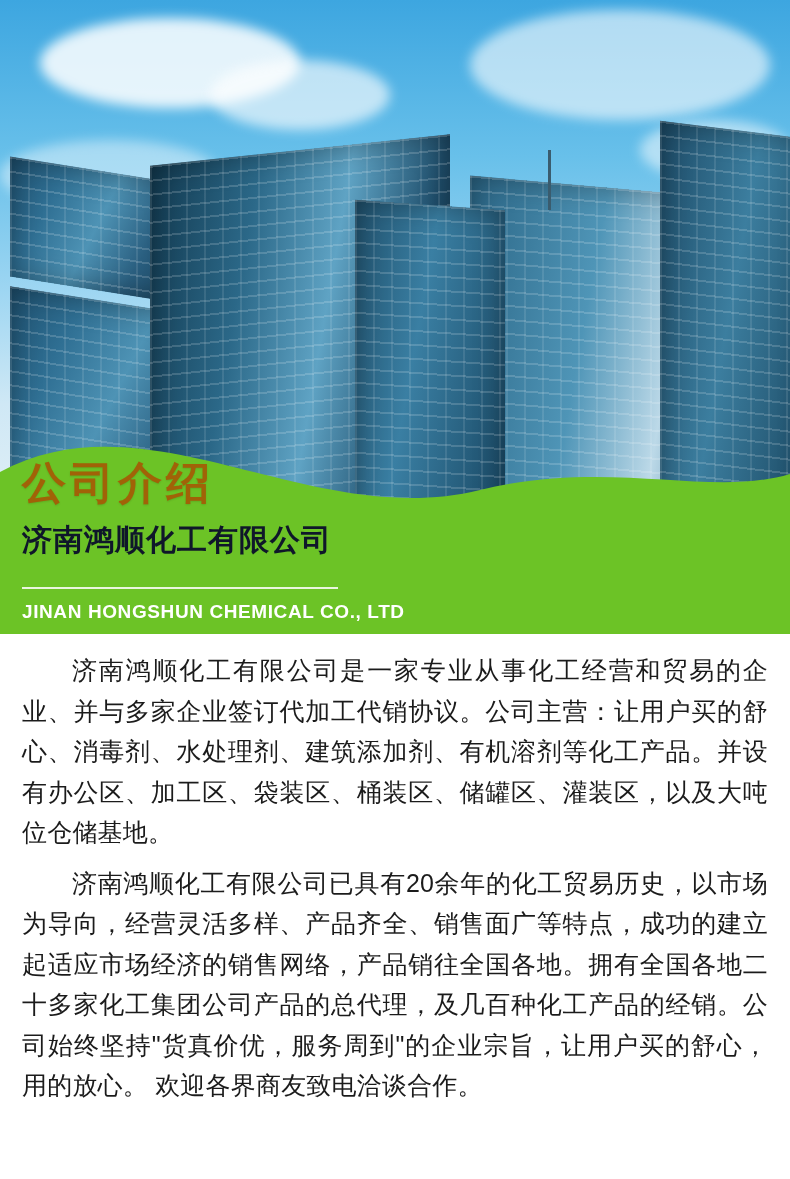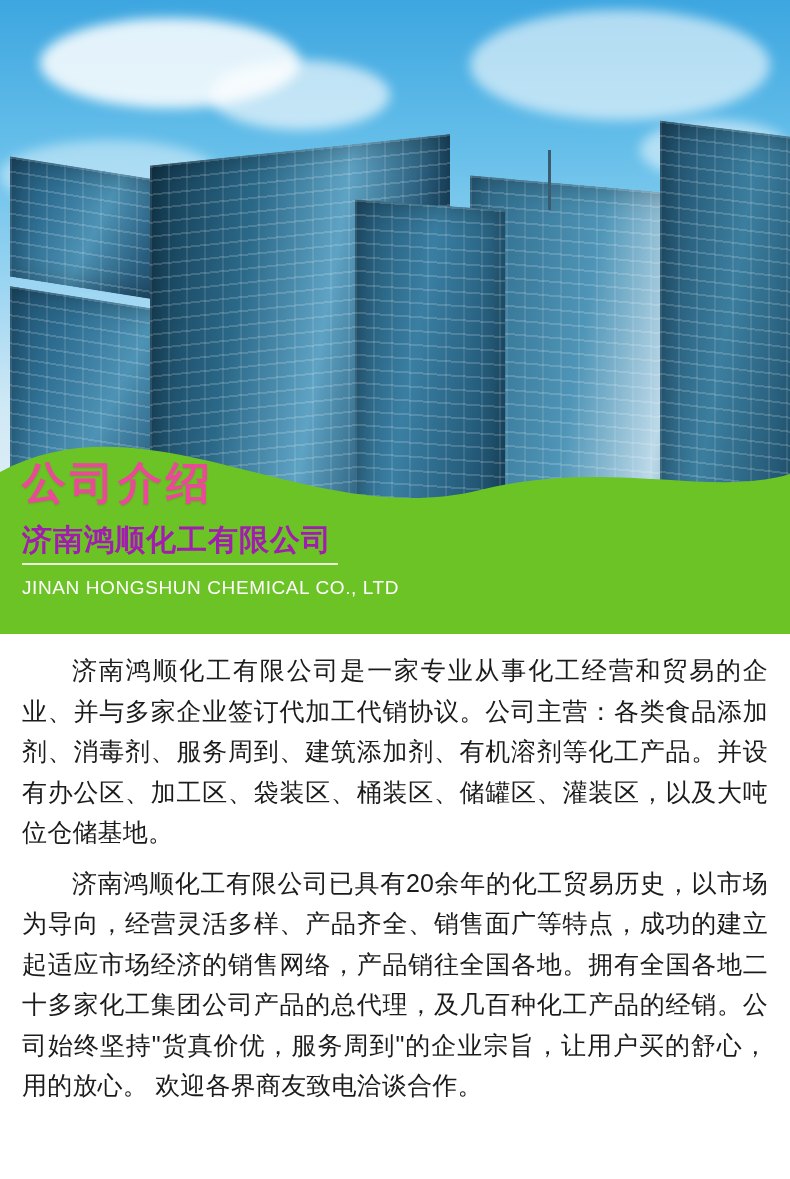--- a/index.html
+++ b/index.html
@@ -89,43 +89,43 @@
   .banner svg { display: block; }
   .banner-text {
     position: absolute;
     left: 22px;
     top: 48px;
     width: 740px;
   }
   .banner-title {
     font-size: 44px;
     font-weight: bold;
-    color: #ec4899;
+    color: #a16207;
     letter-spacing: 4px;
     line-height: 1.05;
     margin: 0;
     text-shadow: 0 1px 2px rgba(0,0,0,.12);
   }
   .banner-company {
     font-size: 30px;
     font-weight: bold;
-    color: #a21caf;
+    color: #0f172a;
     letter-spacing: 1px;
     margin: 14px 0 0 0;
-    padding-bottom: 2px;
+    padding-bottom: 26px;
     display: inline-block;
     border-bottom: 2px solid rgba(255,255,255,.85);
     padding-right: 6px;
   }
   .banner-en {
     font-size: 19px;
     color: #ffffff;
     letter-spacing: .6px;
     margin: 12px 0 0 0;
-    font-weight: normal;
+    font-weight: bold;
   }
 
   
   .content {
     position: absolute;
     left: 0;
     top: 640px;
     width: 790px;
     padding: 10px 22px 0 22px;
     box-sizing: border-box;
@@ -170,17 +170,17 @@
       <path d="M0,60 C150,-20 310,120 480,78 C610,46 710,86 790,62 L790,222 L0,222 Z" fill="#6cc326"></path>
     </svg>
     <div class="banner-text">
       <p class="banner-title">公司介绍</p>
       <p class="banner-company">济南鸿顺化工有限公司</p>
       <p class="banner-en">JINAN HONGSHUN CHEMICAL CO., LTD</p>
     </div>
   </div>
 
   <div class="content">
-    <p class="para">济南鸿顺化工有限公司是一家专业从事化工经营和贸易的企业、并与多家企业签订代加工代销协议。公司主营：各类食品添加剂、消毒剂、服务周到、建筑添加剂、有机溶剂等化工产品。并设有办公区、加工区、袋装区、桶装区、储罐区、灌装区，以及大吨位仓储基地。</p>
+    <p class="para">济南鸿顺化工有限公司是一家专业从事化工经营和贸易的企业、并与多家企业签订代加工代销协议。公司主营：让用户买的舒心、消毒剂、水处理剂、建筑添加剂、有机溶剂等化工产品。并设有办公区、加工区、袋装区、桶装区、储罐区、灌装区，以及大吨位仓储基地。</p>
     <p class="para">济南鸿顺化工有限公司已具有20余年的化工贸易历史，以市场为导向，经营灵活多样、产品齐全、销售面广等特点，成功的建立起适应市场经济的销售网络，产品销往全国各地。拥有全国各地二十多家化工集团公司产品的总代理，及几百种化工产品的经销。公司始终坚持"货真价优，服务周到"的企业宗旨，让用户买的舒心，用的放心。 欢迎各界商友致电洽谈合作。</p>
   </div>
 
 </div>
 
 </body></html>

